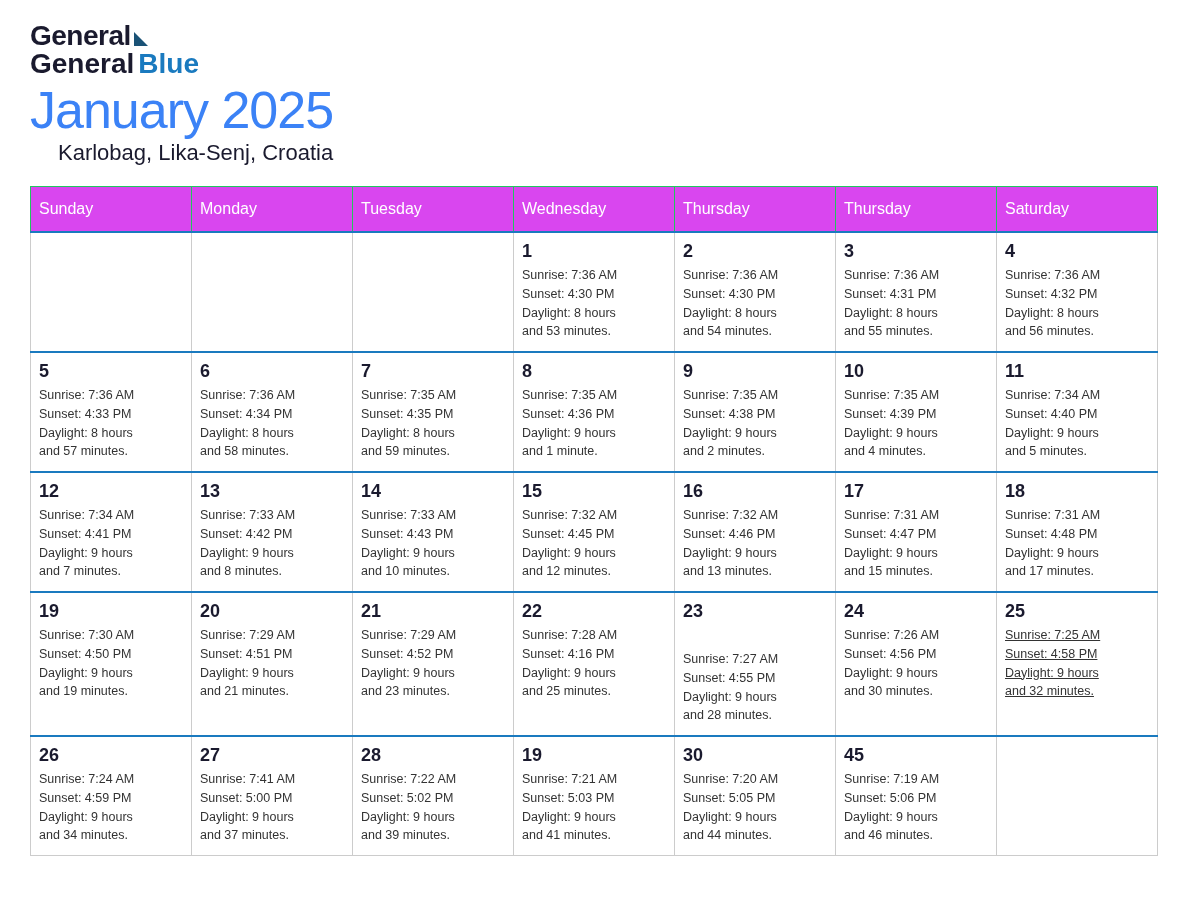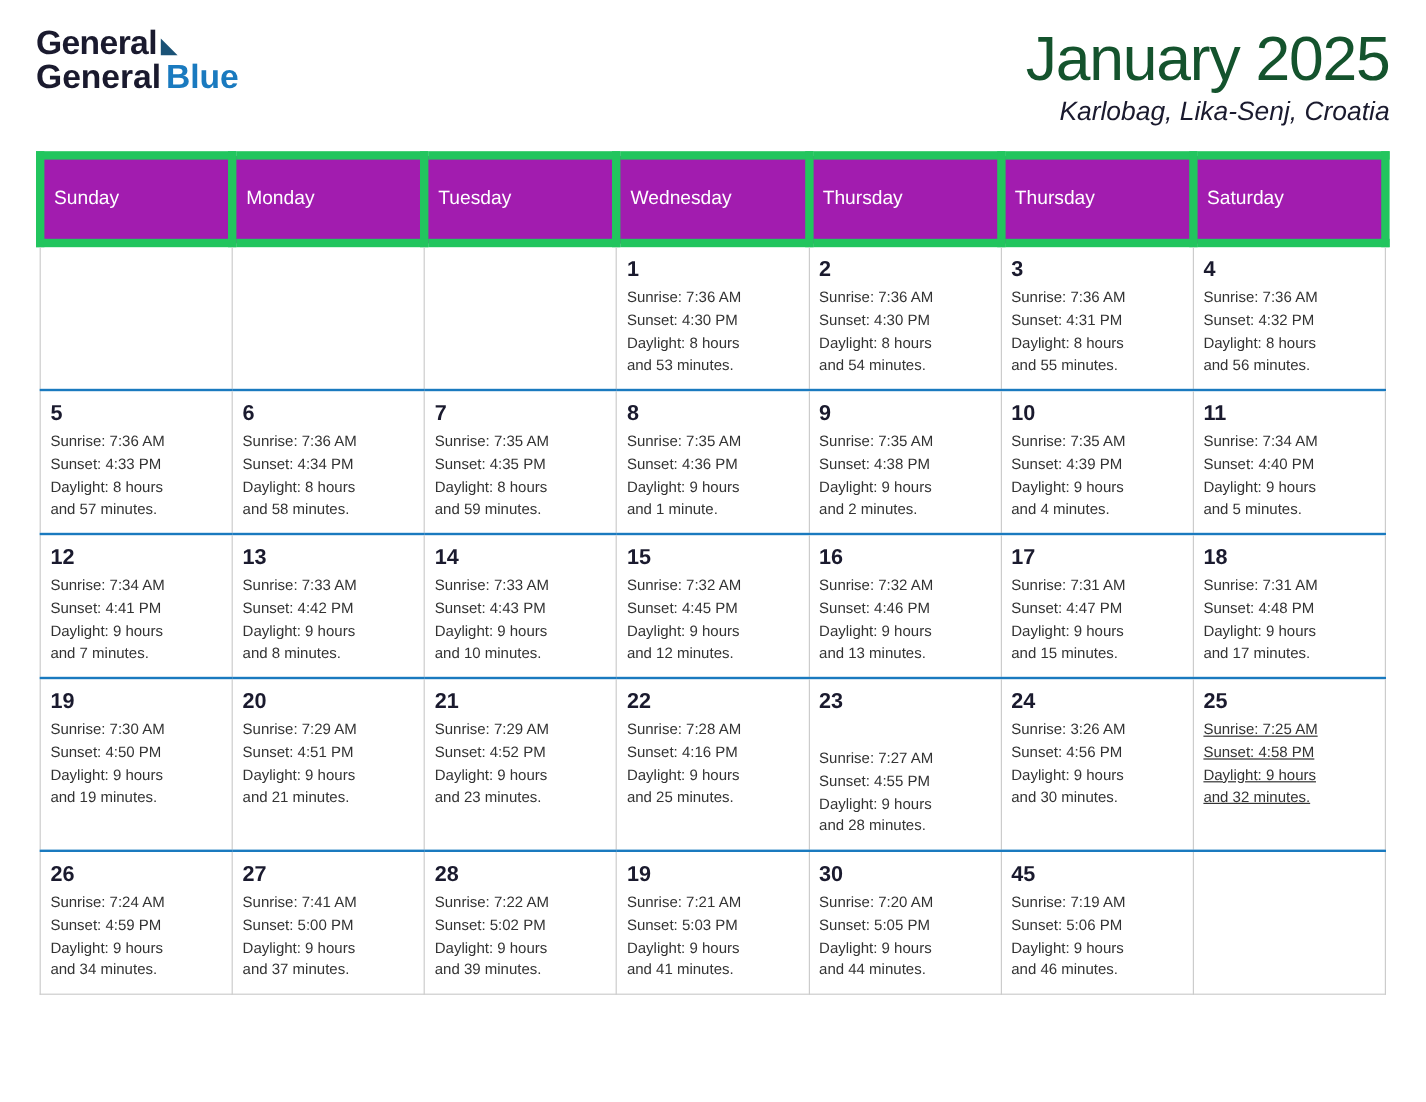--- a/index.html
+++ b/index.html
@@ -8,20 +8,21 @@
       background: #fff;
       width: 1188px;
       min-height: 918px;
       padding: 20px 30px;
     }
     .header {
       display: flex;
       justify-content: space-between;
       align-items: flex-start;
       margin-bottom: 20px;
+      flex-direction: column;
     }
     .logo {
       display: flex;
       flex-direction: column;
       align-items: flex-start;
     }
     .logo-top {
       display: flex;
       align-items: center;
     }
@@ -45,42 +46,41 @@
       font-weight: bold;
       color: #1a7abf;
       margin-left: 4px;
     }
     .title-block {
       text-align: right;
     }
     .month-title {
       font-size: 52px;
       font-weight: 300;
-      color: #14532d;
+      color: #3b82f6;
       letter-spacing: -1px;
     }
     .location {
       font-size: 22px;
       color: #1a1a2e;
       font-weight: normal;
-      font-style: italic;
     }
     .calendar {
       width: 100%;
       border-collapse: collapse;
       border: 1px solid #1a7abf;
     }
     .calendar th {
-      background-color: #a21caf;
+      background-color: #d946ef;
       color: #fff;
-      padding: 24px 8px;
+      padding: 13px 8px;
       text-align: left;
       font-size: 16px;
       font-weight: normal;
-      border: 7px solid #22c55e;
+      border: 1px solid #22c55e;
     }
     .calendar td {
       border: 1px solid #ccc;
       vertical-align: top;
       padding: 8px 8px 10px 8px;
       width: 14.28%;
       min-height: 100px;
     }
     .day-number {
       font-size: 18px;
@@ -299,21 +299,21 @@
         </td>
         <td>
           <div class="day-number">23</div>
           <div class="day-info" style="white-space: pre-line; margin-top: 28px;">Sunrise: 7:27 AM
 Sunset: 4:55 PM
 Daylight: 9 hours
 and 28 minutes.</div>
         </td>
         <td>
           <div class="day-number">24</div>
-          <div class="day-info" style="white-space: pre-line;">Sunrise: 3:26 AM
+          <div class="day-info" style="white-space: pre-line;">Sunrise: 7:26 AM
 Sunset: 4:56 PM
 Daylight: 9 hours
 and 30 minutes.</div>
         </td>
         <td>
           <div class="day-number">25</div>
           <div class="day-info" style="white-space: pre-line; text-decoration: underline;">Sunrise: 7:25 AM
 Sunset: 4:58 PM
 Daylight: 9 hours
 and 32 minutes.</div>

